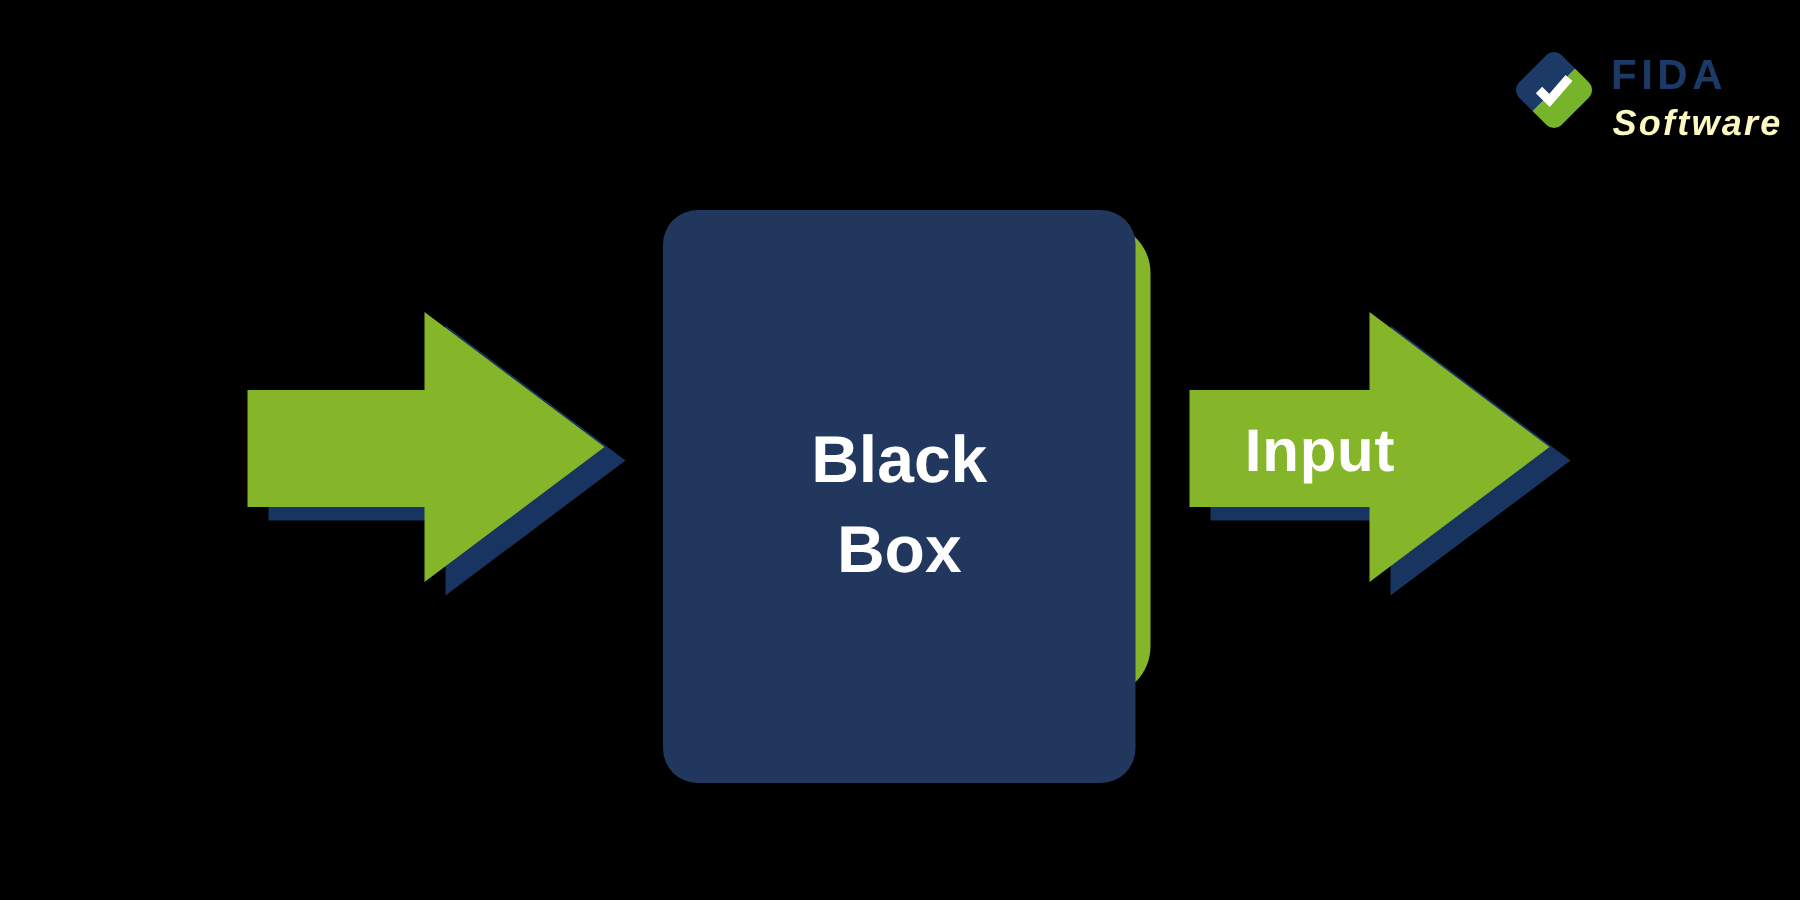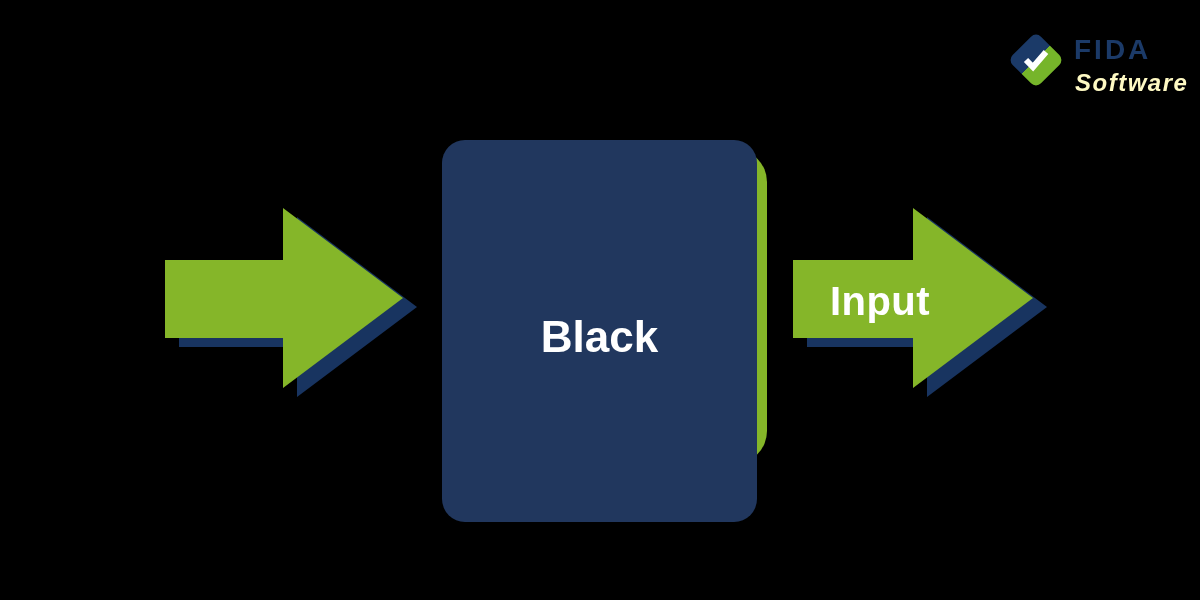--- a/index.html
+++ b/index.html
@@ -120,20 +120,21 @@
 
     <polygon points="793,260 913,260 913,208 1033,298 913,388 913,338 793,338" transform="translate(14,9)" fill="#183460"></polygon>
     <polygon points="793,260 913,260 913,208 1033,298 913,388 913,338 793,338" fill="#85B629"></polygon>
   </svg>
 
   <div class="arrow-label output">Input</div>
 
   <div class="box-shadow"></div>
   <div class="black-box">
     <div>Black</div>
+    <div>Box</div>
   </div>
 
   <div class="logo">
     <div class="logo-mark">
       <div class="logo-diamond"></div>
       <svg class="logo-check" width="26" height="22" viewBox="0 0 26 22">
         <path d="M3 10 L10 17 L23 2" fill="none" stroke="#FFFFFF" stroke-width="6"></path>
       </svg>
     </div>
     <div class="logo-brand">FIDA</div>

